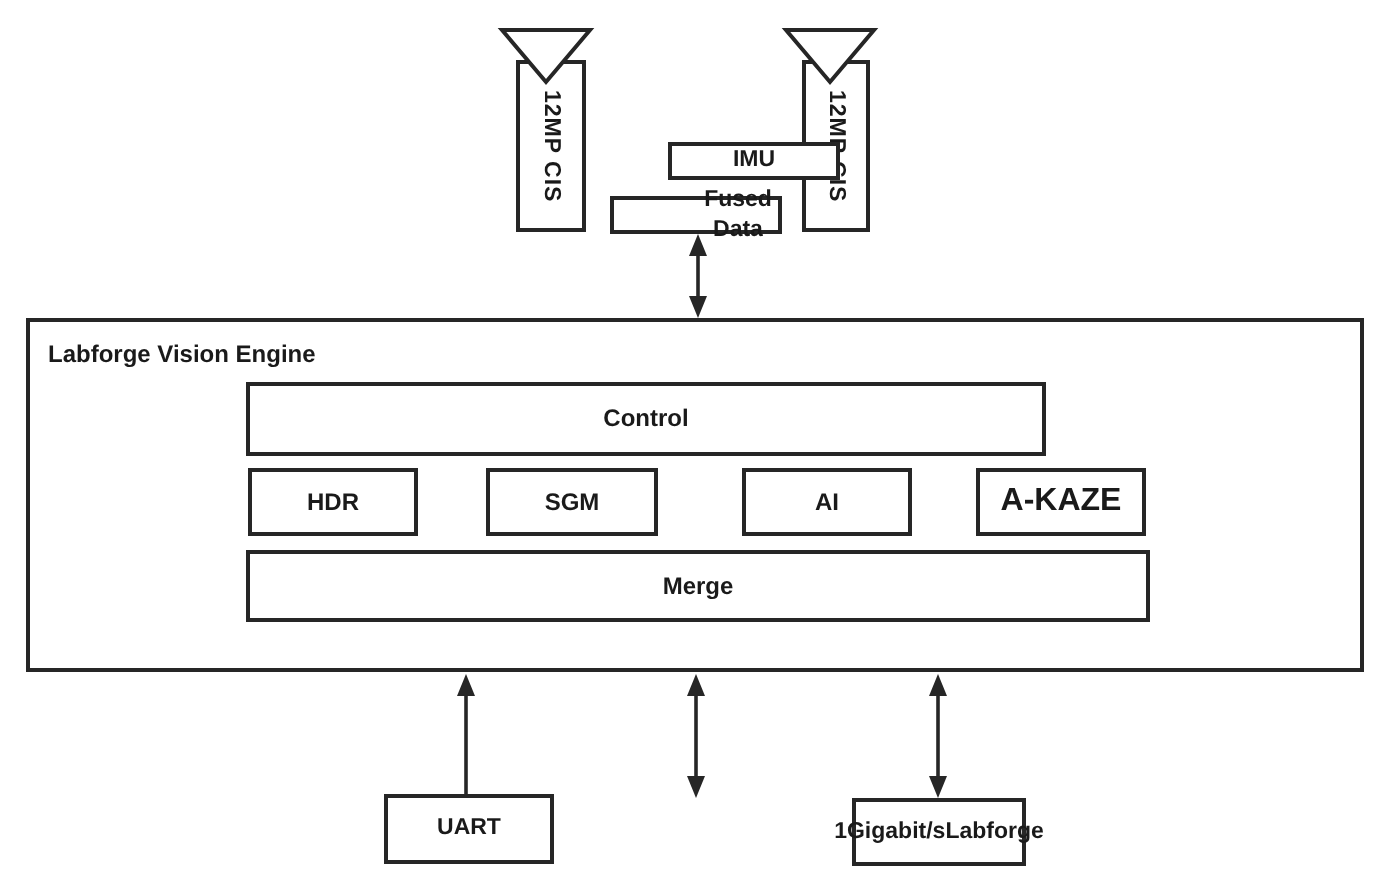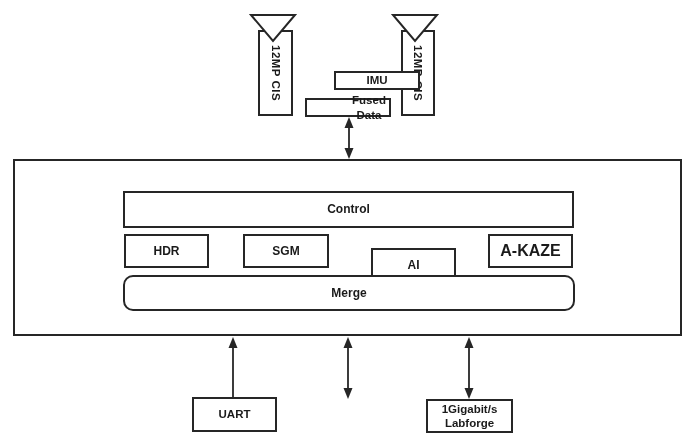--- a/index.html
+++ b/index.html
@@ -34,55 +34,56 @@
     display: block;
   }
   .engine-label {
     position: absolute;
     left: 24px; top: 170px;
     font-weight: 700;
     font-size: 12px;
     color: #1a1a1a;
     white-space: nowrap;
   }
-  .control-box { left: 123px; top: 191px; width: 451px; height: 37px; font-size: 12px; }
+  .control-box { left: 123px; top: 191px; width: 400px; height: 37px; font-size: 12px; }
   .hdr-box    { left: 124px; top: 234px; width: 85px;  height: 34px; font-size: 12px; }
   .sgm-box    { left: 243px; top: 234px; width: 86px;  height: 34px; font-size: 12px; }
-  .ai-box     { left: 371px; top: 248px; width: 85px;  height: 34px; font-size: 12px; }
+  .ai-box     { left: 371px; top: 234px; width: 85px;  height: 34px; font-size: 12px; }
   .akaze-box  { left: 488px; top: 234px; width: 85px;  height: 34px; font-size: 16px; }
-  .merge-box  { left: 123px; top: 275px; width: 452px; height: 36px; font-size: 12px; border-radius: 10px; }
+  .merge-box  { left: 123px; top: 275px; width: 452px; height: 36px; font-size: 12px; }
   .imu-box    { left: 302px; top: 71px;  width: 86px;  height: 19px; margin-left: 32px; }
   .fused-box  { left: 305px; top: 98px;  width: 86px;  height: 19px; padding-left: 42px; }
   .cam-left-box  { left: 258px; top: 30px; width: 35px; height: 86px; }
   .cam-right-box { left: 401px; top: 30px; width: 34px; height: 86px; }
   .cam-text {
     writing-mode: vertical-rl;
     text-orientation: mixed;
     white-space: nowrap;
     letter-spacing: 0.5px;
     font-size: 11.5px;
     font-weight: 700;
   }
   .sync-box { left: 192px; top: 397px; width: 85px; height: 35px; }
   .uart-box { left: 305px; top: 399px; width: 86px; height: 34px; flex-direction: column; }
-  .eth-box  { left: 426px; top: 399px; width: 87px; height: 34px; flex-direction: column; }
+  .eth-box  { left: 426px; top: 399px; width: 87px; height: 34px; flex-direction: row; }
   .two-line span { display: block; }
   svg.overlay {
     position: absolute;
     left: 0; top: 0;
     width: 700px; height: 447px;
     pointer-events: none;
   }
 </style>
 </head>
 <body>
 
 <div class="canvas">
 
   <div class="box engine-box"></div>
+  <div class="engine-label">Labforge Vision Engine</div>
 
   <div class="box cam-left-box">
     <span class="cam-text">12MP CIS</span>
   </div>
   <div class="box cam-right-box">
     <span class="cam-text">12MP CIS</span>
   </div>
 
   <div class="box imu-box">
     <span>IMU</span>

